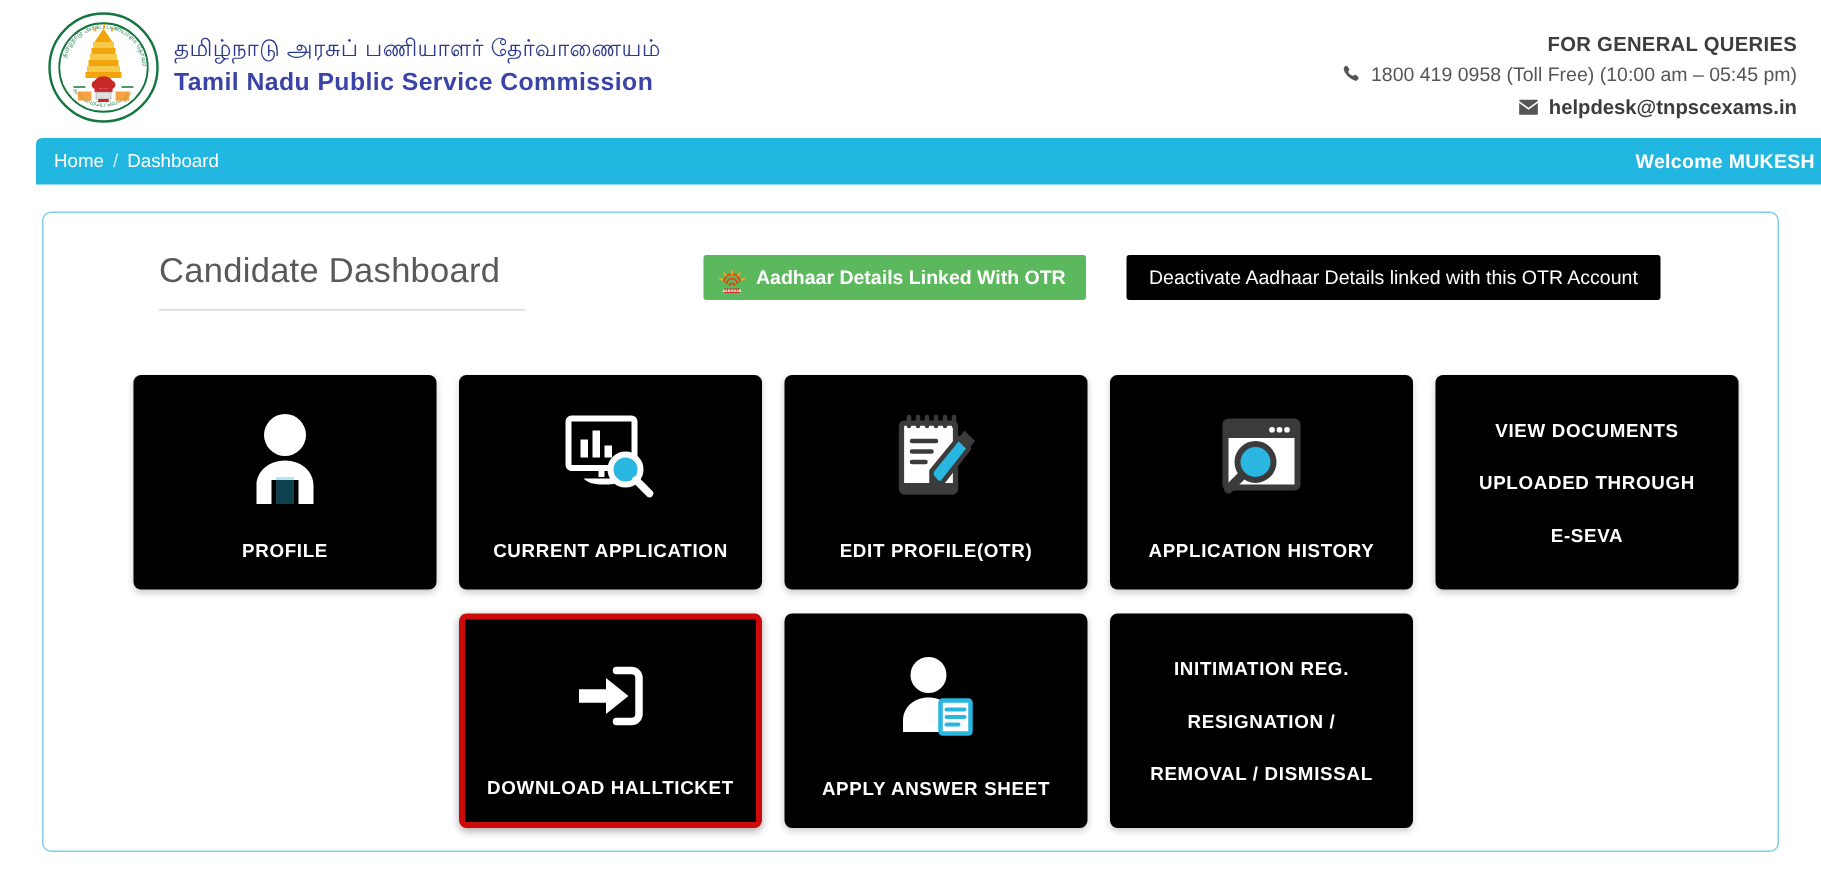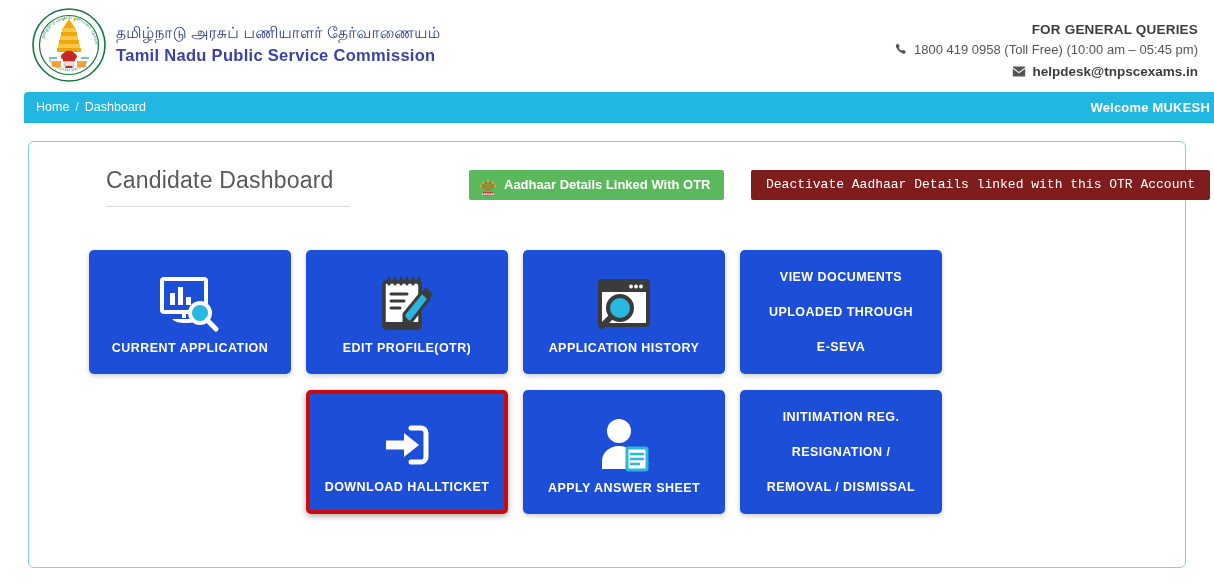--- a/index.html
+++ b/index.html
@@ -100,42 +100,41 @@
     white-space:nowrap;
     box-sizing:border-box;
   }
   .aadhaar-ic{
     width:18px;height:16px;flex:0 0 18px;margin-right:7px;position:relative;
   }
 
   .btn-deactivate{
     position:absolute;left:722px;top:28px;
     height:30px;line-height:30px;
-    background:#7f1d1d;color:#ffffff;
+    background:#000000;color:#ffffff;
     font-size:13px;
     padding:0 15px;
     border-radius:2px;
     white-space:nowrap;
     box-sizing:border-box;
-    font-family:Liberation Mono, monospace;
   }
 
   
   .tiles{
     position:absolute;left:60px;top:108px;width:1080px;
   }
   .tile-row{
     display:flex;
     gap:15px;
   }
   .tile-row.row2{margin-top:16px;margin-left:217px;}
 
   .tile{
-    width:202px;height:124px;
-    background:#1d4ed8;
+    width:202px;height:143px;
+    background:#000000;
     border-radius:5px;
     box-shadow:0 2px 5px rgba(0,0,0,.20);
     position:relative;
     box-sizing:border-box;
     flex:0 0 202px;
   }
   .tile.highlight{
     border:4px solid #cc0a0a;
     box-shadow:0 2px 6px rgba(0,0,0,.35);
   }
@@ -263,20 +262,30 @@
     </span>
     <span>Aadhaar Details Linked With OTR</span>
   </div>
 
   <div class="btn-deactivate">Deactivate Aadhaar Details linked with this OTR Account</div>
 
   <div class="tiles">
 
     <div class="tile-row row1">
 
+      <div class="tile">
+        <div class="tile-icon">
+          <svg width="60" height="62" viewBox="0 0 60 62" fill="#ffffff">
+            <circle cx="30" cy="16" r="14"></circle>
+            <path d="M30 33c-11 0-19 7.5-19 16.5V62h10V46h18v16h10V49.5C49 40.5 41 33 30 33z"></path>
+            <rect x="24" y="44" width="12" height="18" fill="#29b6e0" opacity=".35"></rect>
+          </svg>
+        </div>
+        <div class="tile-label">PROFILE</div>
+      </div>
 
       <div class="tile">
         <div class="tile-icon">
           <svg width="64" height="60" viewBox="0 0 64 60" fill="none">
             <rect x="4" y="4" width="44" height="33" rx="2" stroke="#ffffff" stroke-width="4"></rect>
             <rect x="12" y="18" width="5" height="12" fill="#ffffff"></rect>
             <rect x="20" y="12" width="5" height="18" fill="#ffffff"></rect>
             <rect x="28" y="22" width="5" height="8" fill="#ffffff"></rect>
             <path d="M14 44h28c-3 3-7 4-14 4s-11-1-14-4z" fill="#ffffff"></path>
             <rect x="24" y="37" width="4" height="6" fill="#ffffff"></rect>

